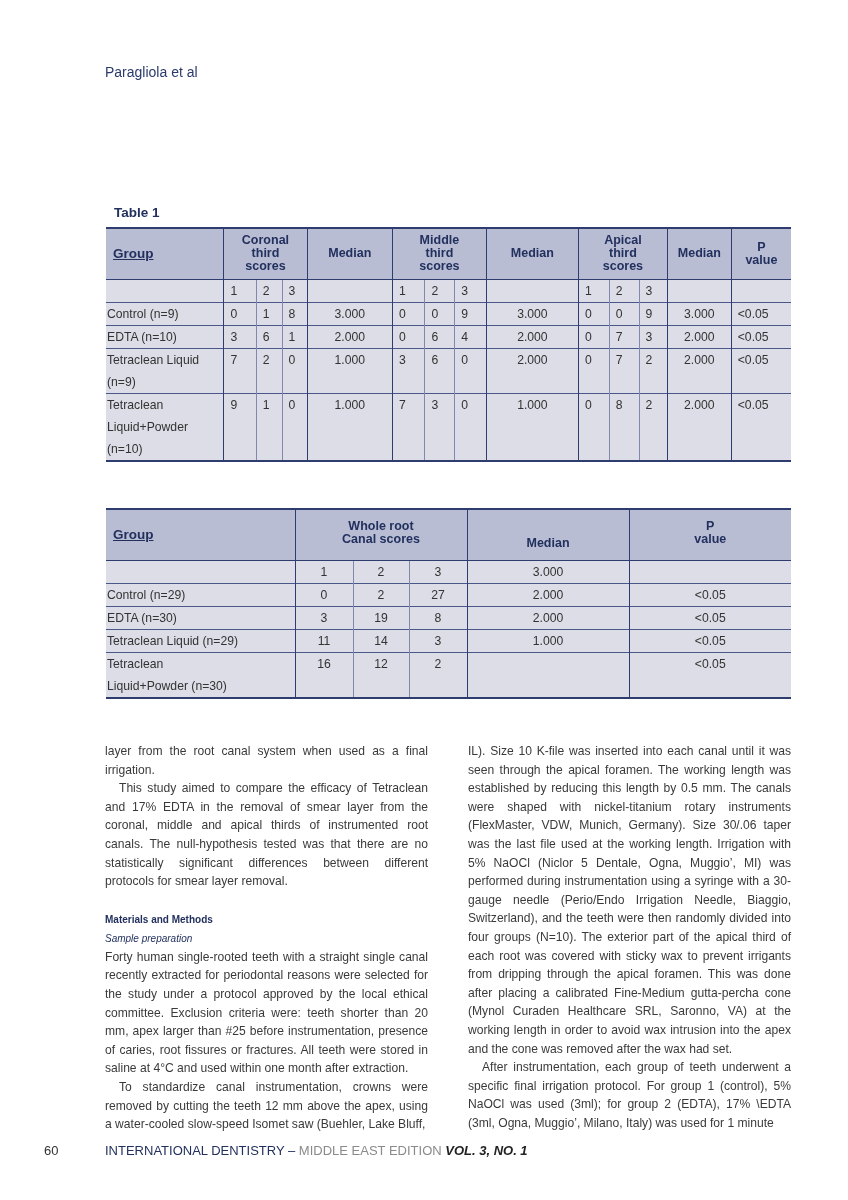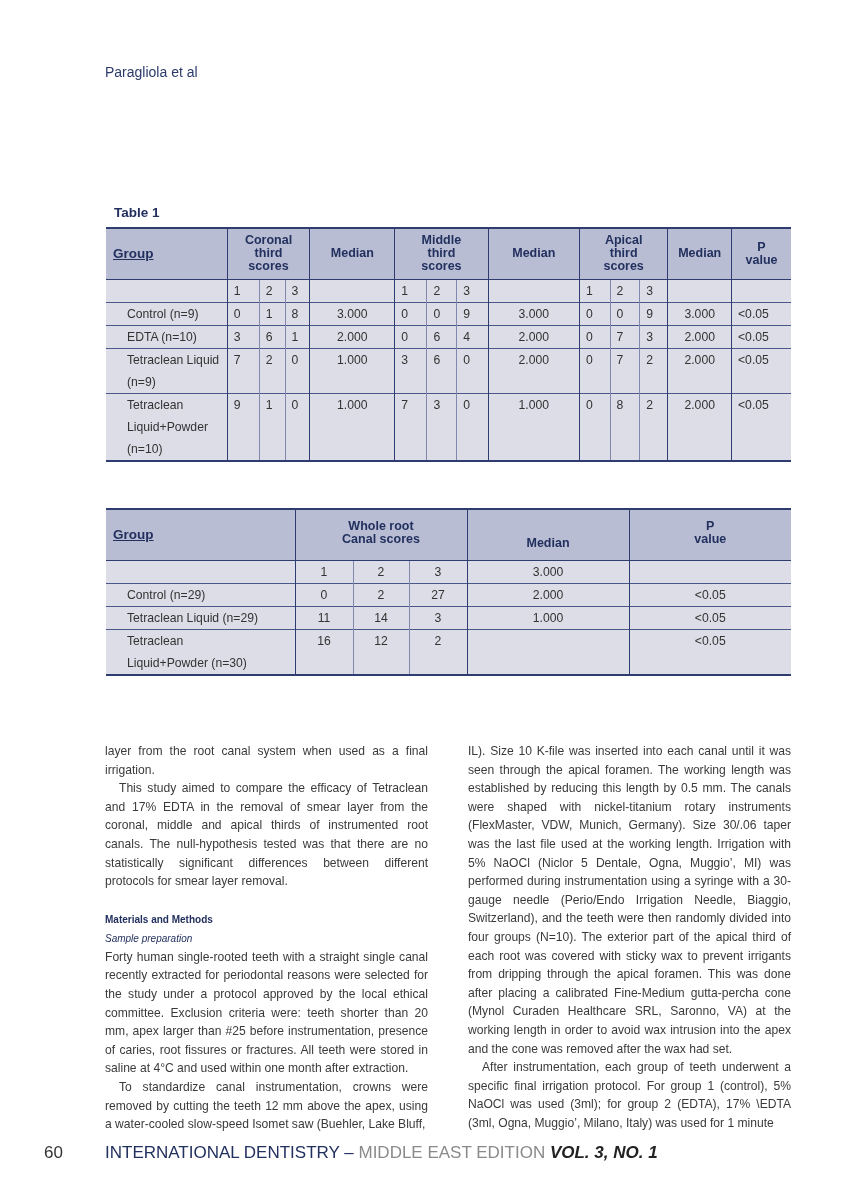--- a/index.html
+++ b/index.html
@@ -20,38 +20,38 @@
   }
   table.t th {
     background: #b9bdd4; color: #22305e; font-weight: bold; border-left: 1.5px solid #2e3c70;
     font-size: 12.5px; line-height: 13px; padding: 0; text-align: center;
   }
   table.t th.grp { text-align: left; padding-left: 7px; font-size: 13.5px; border-left: none; text-decoration: underline; }
   table.t td {
     border-top: 1px solid #4a5889; border-left: 1px solid #8088ad; padding: 0 6px; vertical-align: top;
     line-height: 22px; height: 22px;
   }
-  table.t td.first { border-left: none; padding-left: 21px; }
+  table.t td.first { border-left: none; padding-left: 1px; }
   table.t td.thick { border-left: 1.5px solid #2e3c70; }
   table.t td.c { text-align: center; }
   table.t tr.sub td { border-top: 1.5px solid #2e3c70; }
   table.t { border-top: 2px solid #2e3c70; border-bottom: 2px solid #2e3c70; }
 
   #table1 { left: 106px; top: 227px; width: 685px; }
   #table2 { left: 106px; top: 508px; width: 685px; }
 
   .col { position: absolute; font-size: 12.1px; line-height: 18.6px; color: #3a3a3a; text-align: justify; }
   .col p { margin: 0; }
   .col p.ind { text-indent: 14px; }
   #col-left { left: 105px; top: 742px; width: 323px; }
   #col-right { left: 468px; top: 742px; width: 323px; }
   .sec-h { font-size: 10px; font-weight: bold; color: #22305e; margin-top: 20px !important; line-height: 18px; }
   .sub-h { font-style: italic; color: #22305e; font-size: 10px; line-height: 19px; }
 
-  .footer { position: absolute; top: 1143px; font-size: 17px; text-align: right; }
+  .footer { position: absolute; top: 1143px; font-size: 13px; text-align: right; }
   .page-num { left: 44px; color: #333; }
   .journal { left: 105px; }
   .journal .j1 { color: #22305e; }
   .journal .j2 { color: #8a8a8a; }
   .journal .j3 { color: #222; font-style: italic; font-weight: bold; }
 </style>
 </head>
 <body>
 
 <div class="running-head">Paragliola et al</div>
@@ -235,20 +235,30 @@
           <div>Control (n=29)</div>
         </td>
       <td class="thick c">0</td>
         <td class="c">2</td>
         <td class="c">27</td>
       <td class="thick c">2.000</td>
       <td class="thick c">&lt;0.05</td>
     </tr>
     <tr>
       <td class="first">
+          <div>EDTA (n=30)</div>
+        </td>
+      <td class="thick c">3</td>
+        <td class="c">19</td>
+        <td class="c">8</td>
+      <td class="thick c">2.000</td>
+      <td class="thick c">&lt;0.05</td>
+    </tr>
+    <tr>
+      <td class="first">
           <div>Tetraclean Liquid (n=29)</div>
         </td>
       <td class="thick c">11</td>
         <td class="c">14</td>
         <td class="c">3</td>
       <td class="thick c">1.000</td>
       <td class="thick c">&lt;0.05</td>
     </tr>
     <tr>
       <td class="first">

